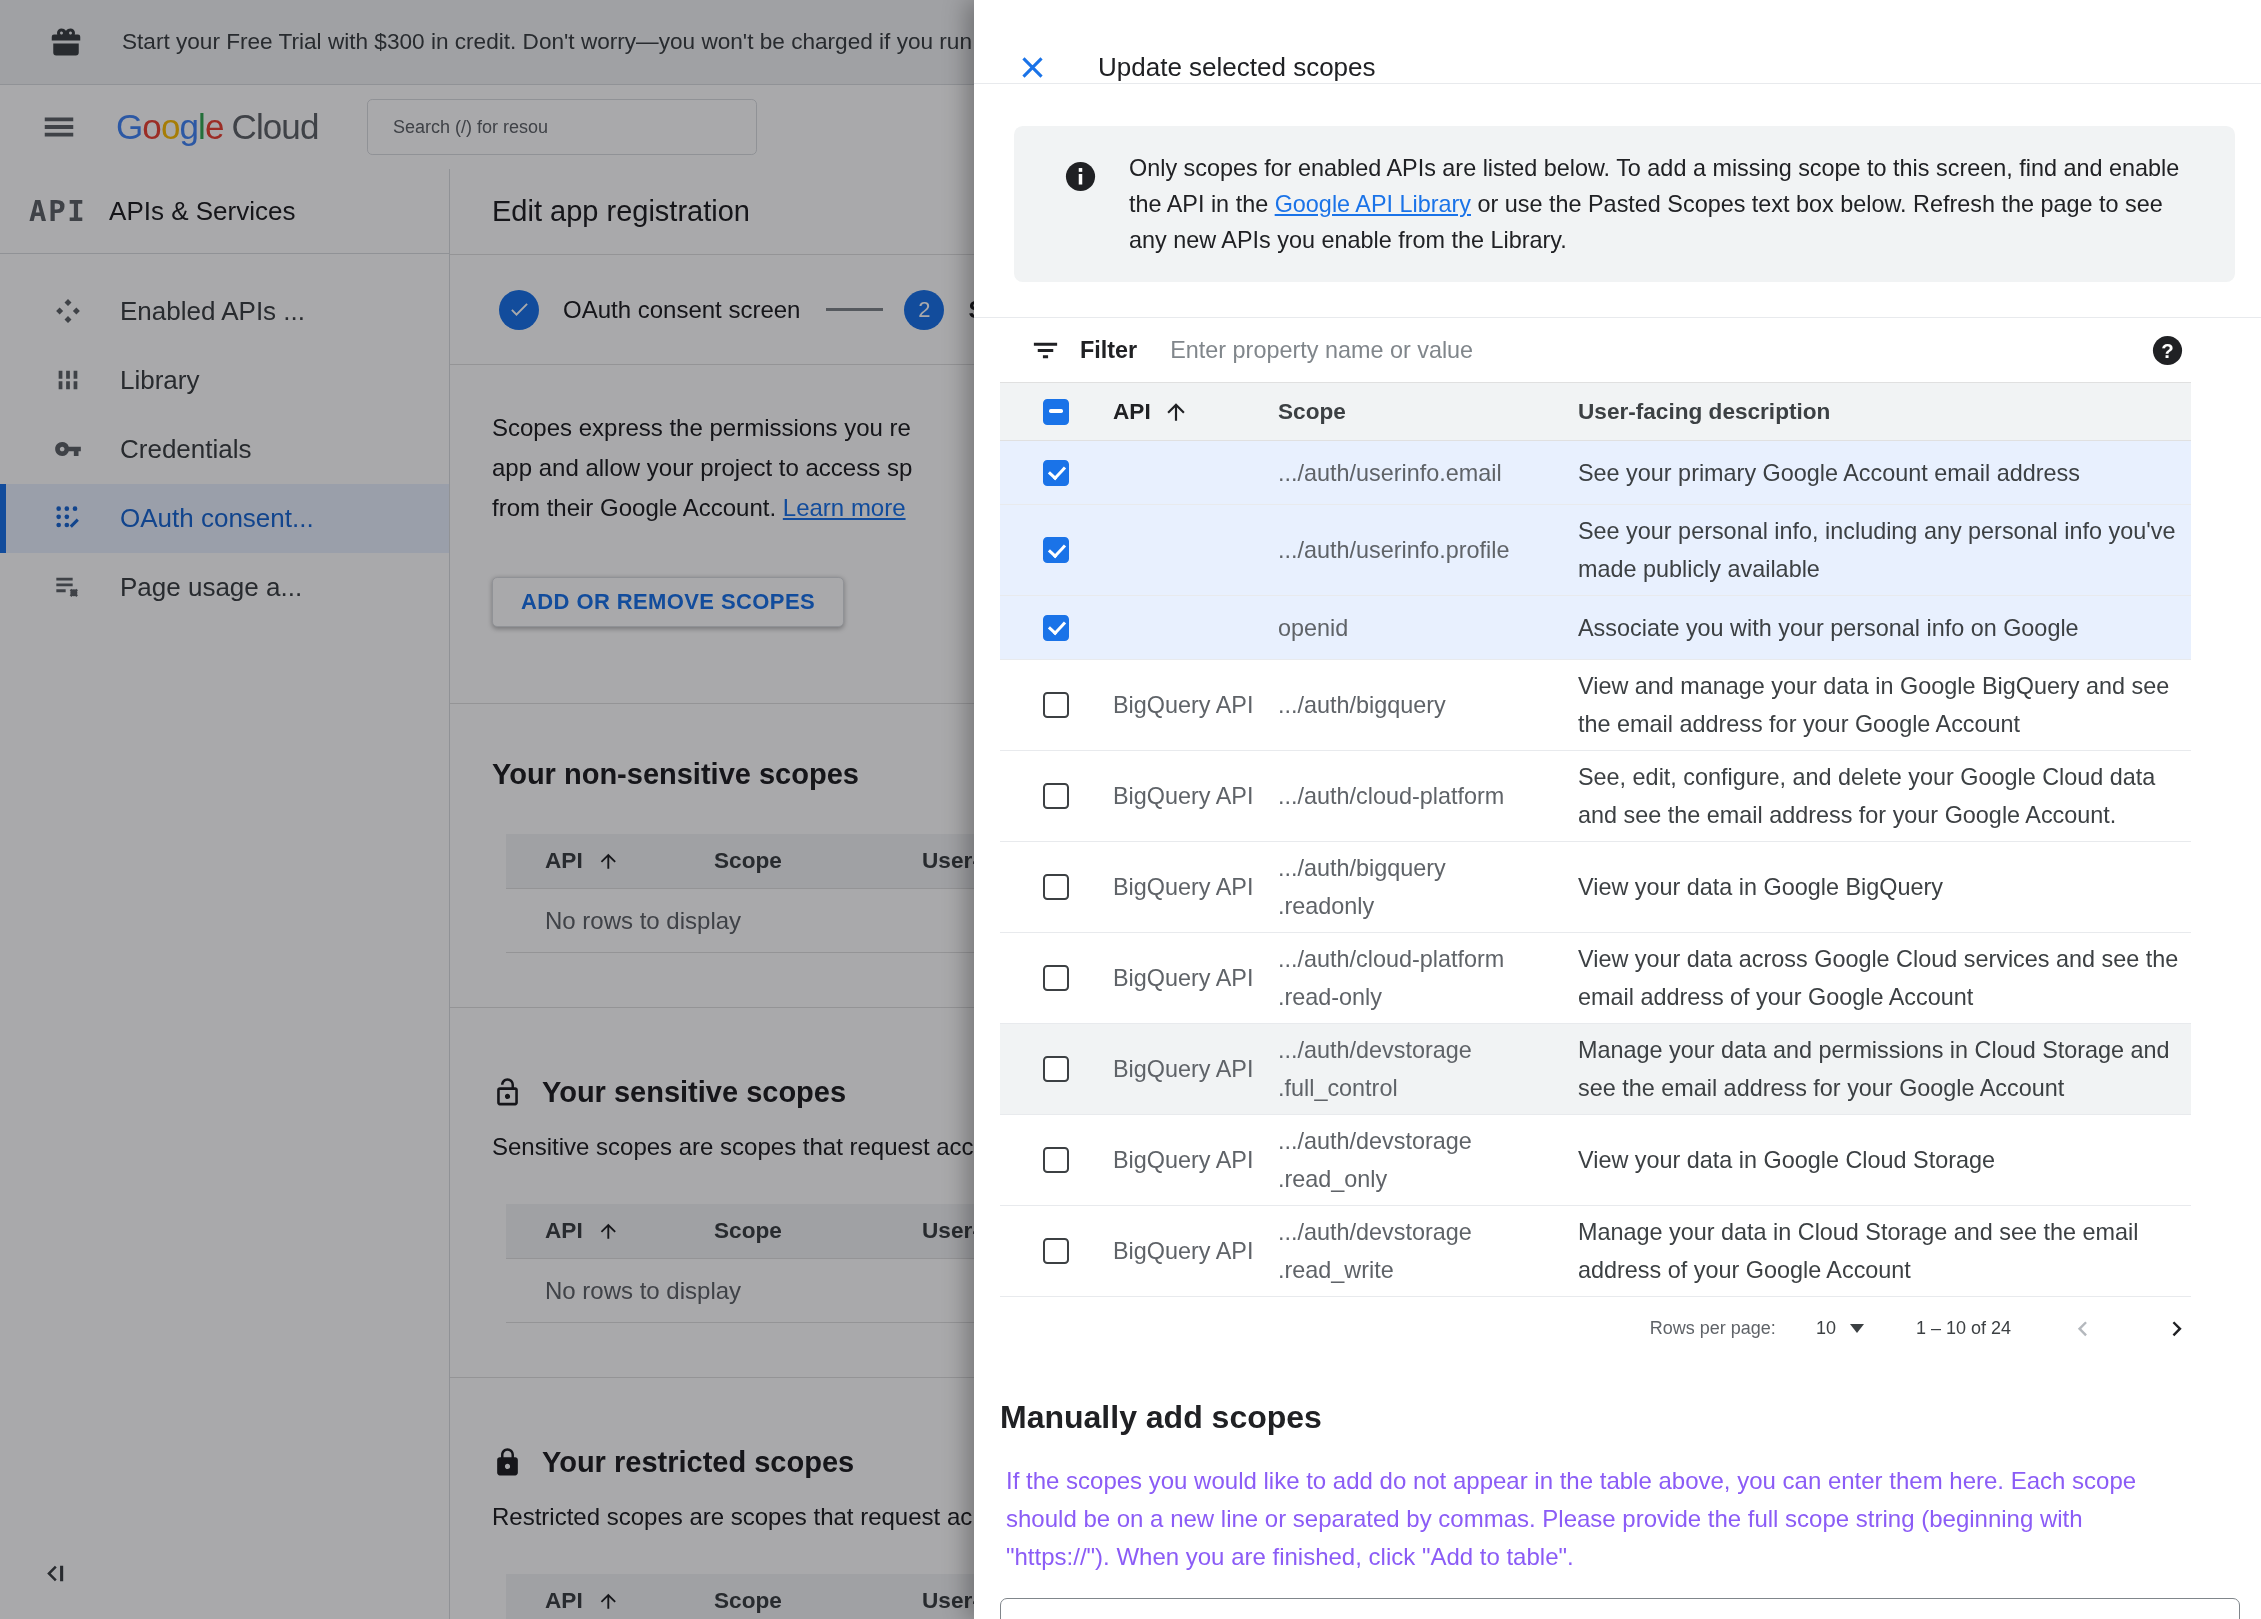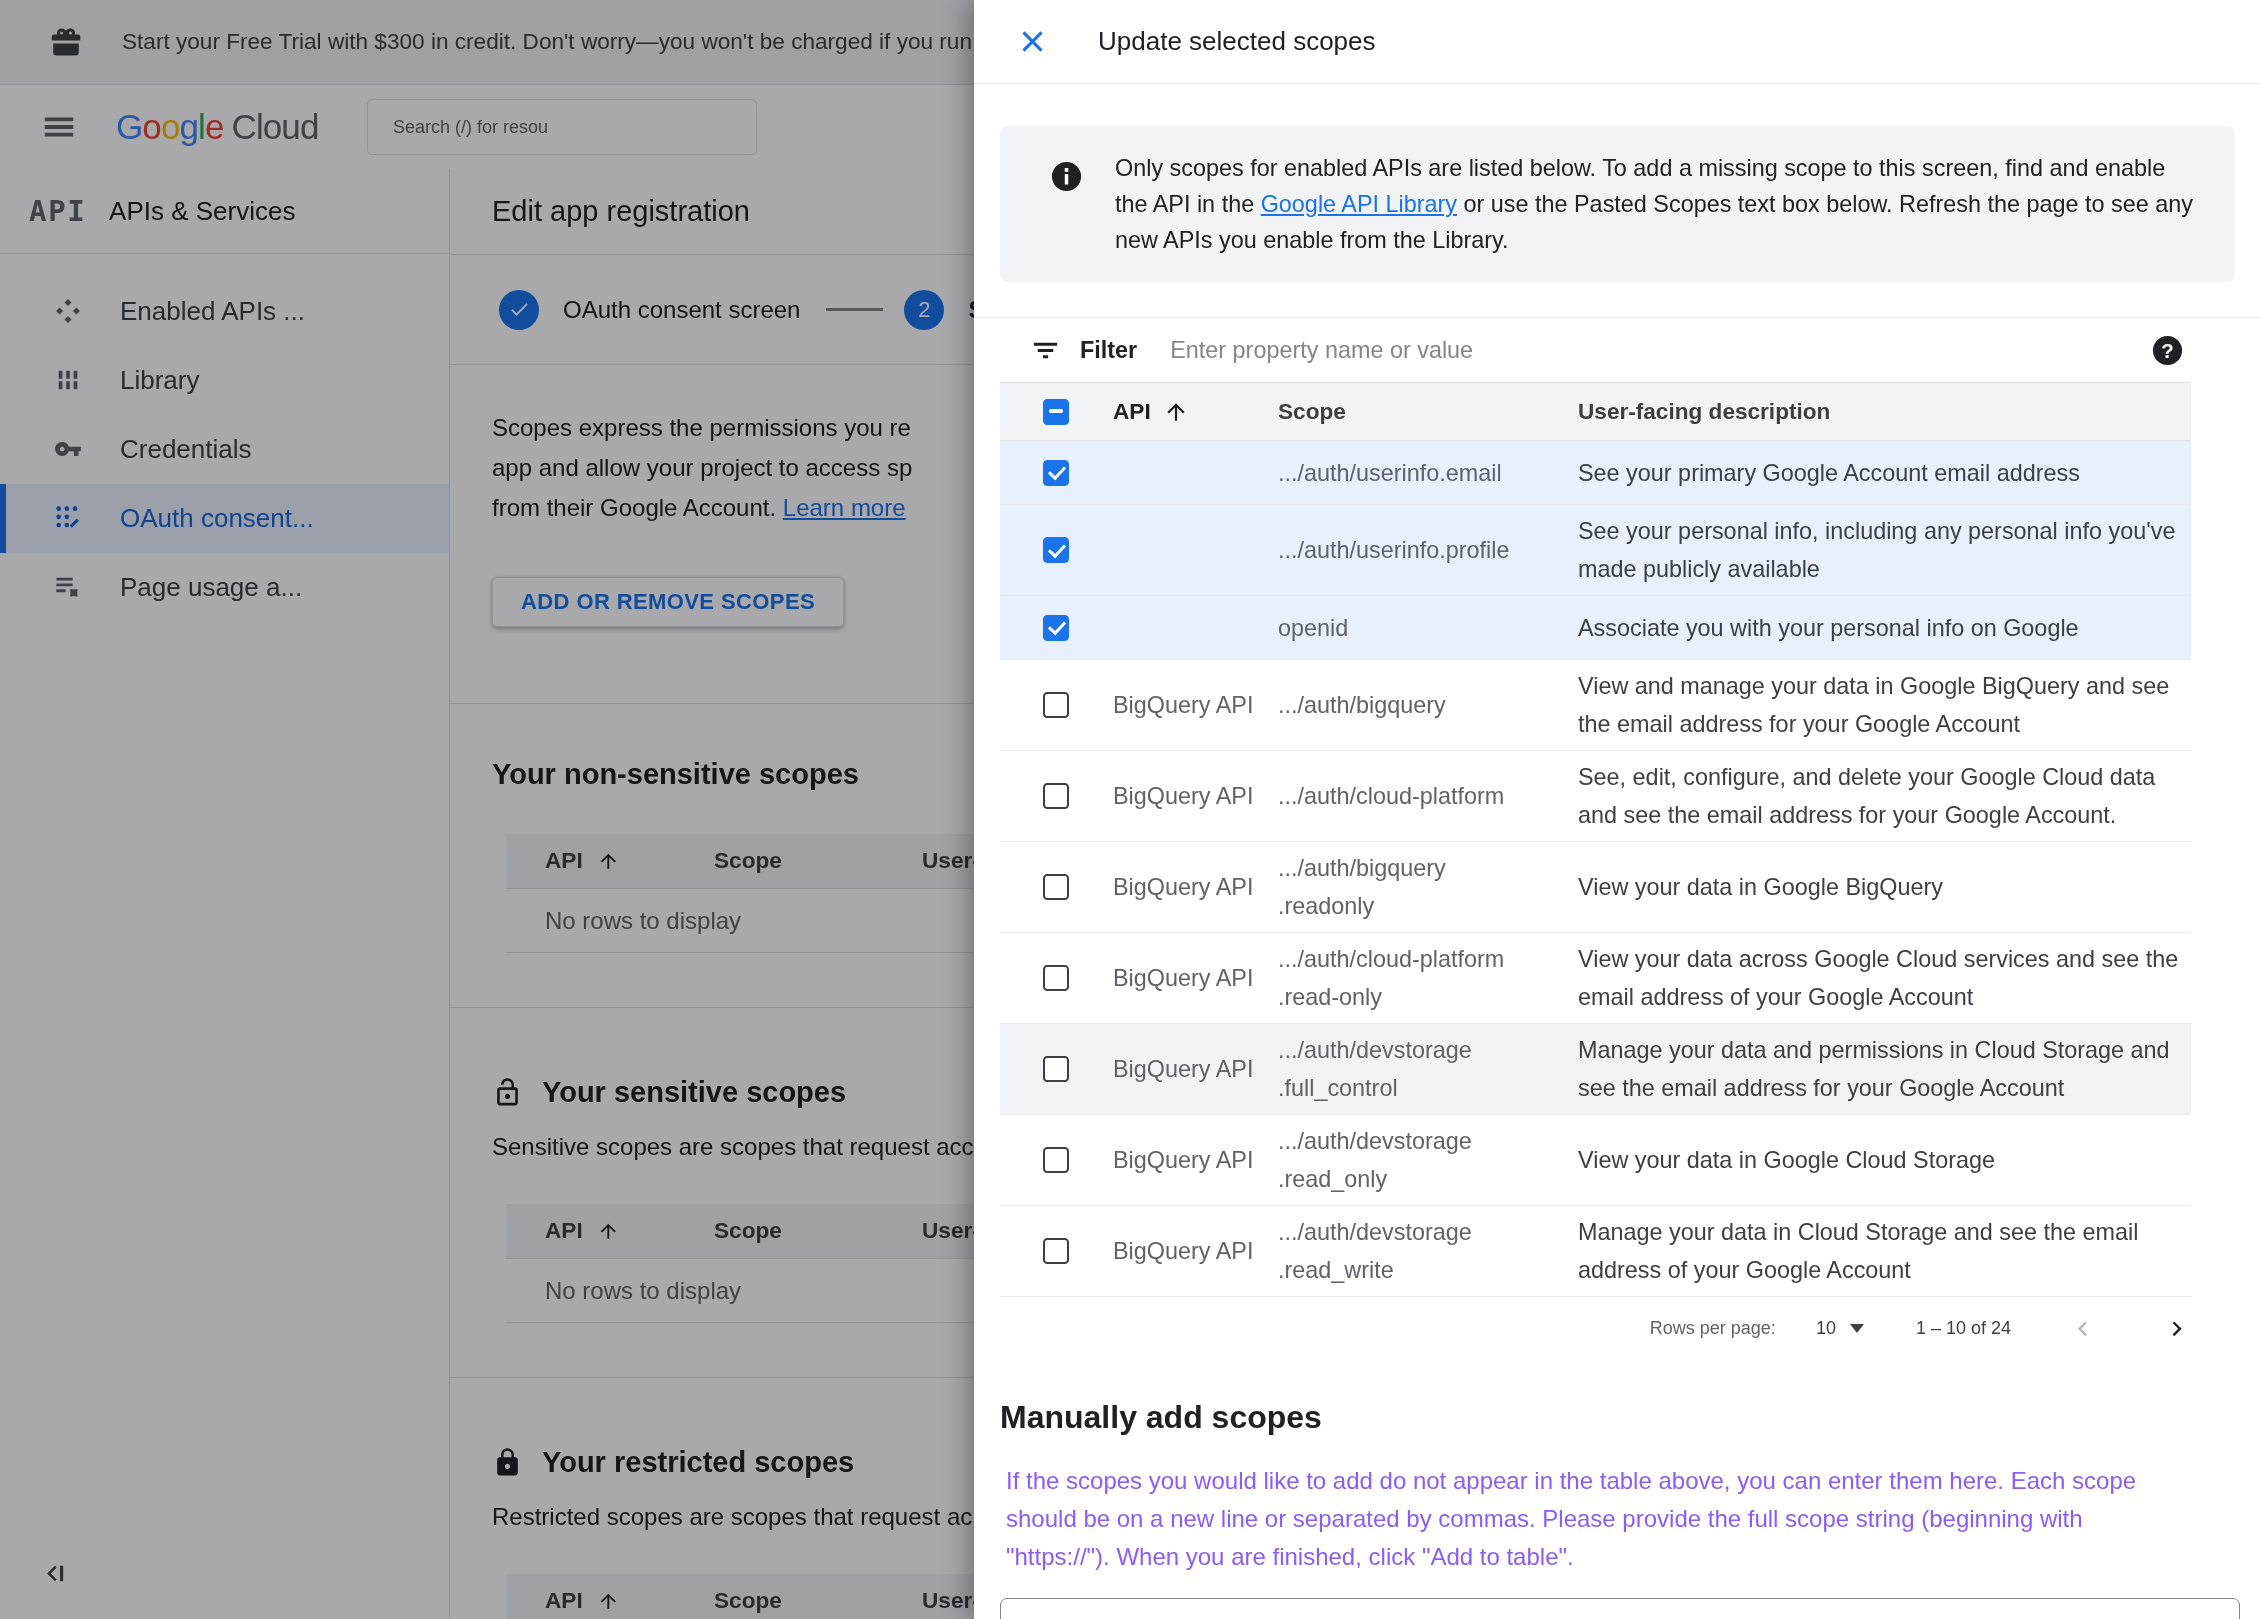--- a/index.html
+++ b/index.html
@@ -77,24 +77,24 @@
            border-top:0.9px solid #e0e0e0;border-bottom:0.9px solid #e0e0e0;}
   .s1{margin-top:54px;} .s2,.s3{margin-top:68px;}
   .section-div{margin-top:54px;}
 
   
   .scrim{position:absolute;left:0;top:0;width:974px;height:1620px;background:rgba(2,4,8,.34);z-index:50;}
 
   
   .panel{position:absolute;left:974px;top:0;width:1287px;height:1620px;background:#fff;z-index:60;
          box-shadow:-7px 0 22.6px rgba(0,0,0,.30);}
-  .p-head{height:83px;border-bottom:0.9px solid #e8eaed;display:flex;align-items:center;padding-left:43px;gap:50px;}
+  .p-head{height:83px;border-bottom:0.9px solid #e8eaed;display:flex;align-items:flex-end;padding-left:43px;gap:50px;}
   .close-x{color:#1a73e8;cursor:pointer;}
   .p-title{font-size:26px;color:#202124;}
-  .info{margin:42px 26px 0 26px;background:#f1f3f4;border-radius:8.7px;position:relative;
+  .info{margin:42px 26px 0 40px;background:#f1f3f4;border-radius:8.7px;position:relative;
         padding:24px 40px 24px 115px;font-size:23.4px;line-height:36px;color:#202124;}
   .info-icon{position:absolute;left:49px;top:33px;}
   .filter-row{margin-top:35px;border-top:0.9px solid #e8eaed;height:64px;display:flex;align-items:center;
               padding-left:56px;}
   .filter-label{font-weight:bold;font-size:23.4px;color:#202124;margin-left:19px;}
   .filter-row input{margin-left:31px;border:none;outline:none;font-size:23.4px;color:#202124;flex:1;
               font-family:"Liberation Sans",sans-serif;}
   .filter-row input::placeholder{color:#80868b;opacity:1;}
   .help{margin-right:76px;flex:0 0 auto;}
   .ptable{margin:0 70px 0 26px;font-size:23.4px;}

